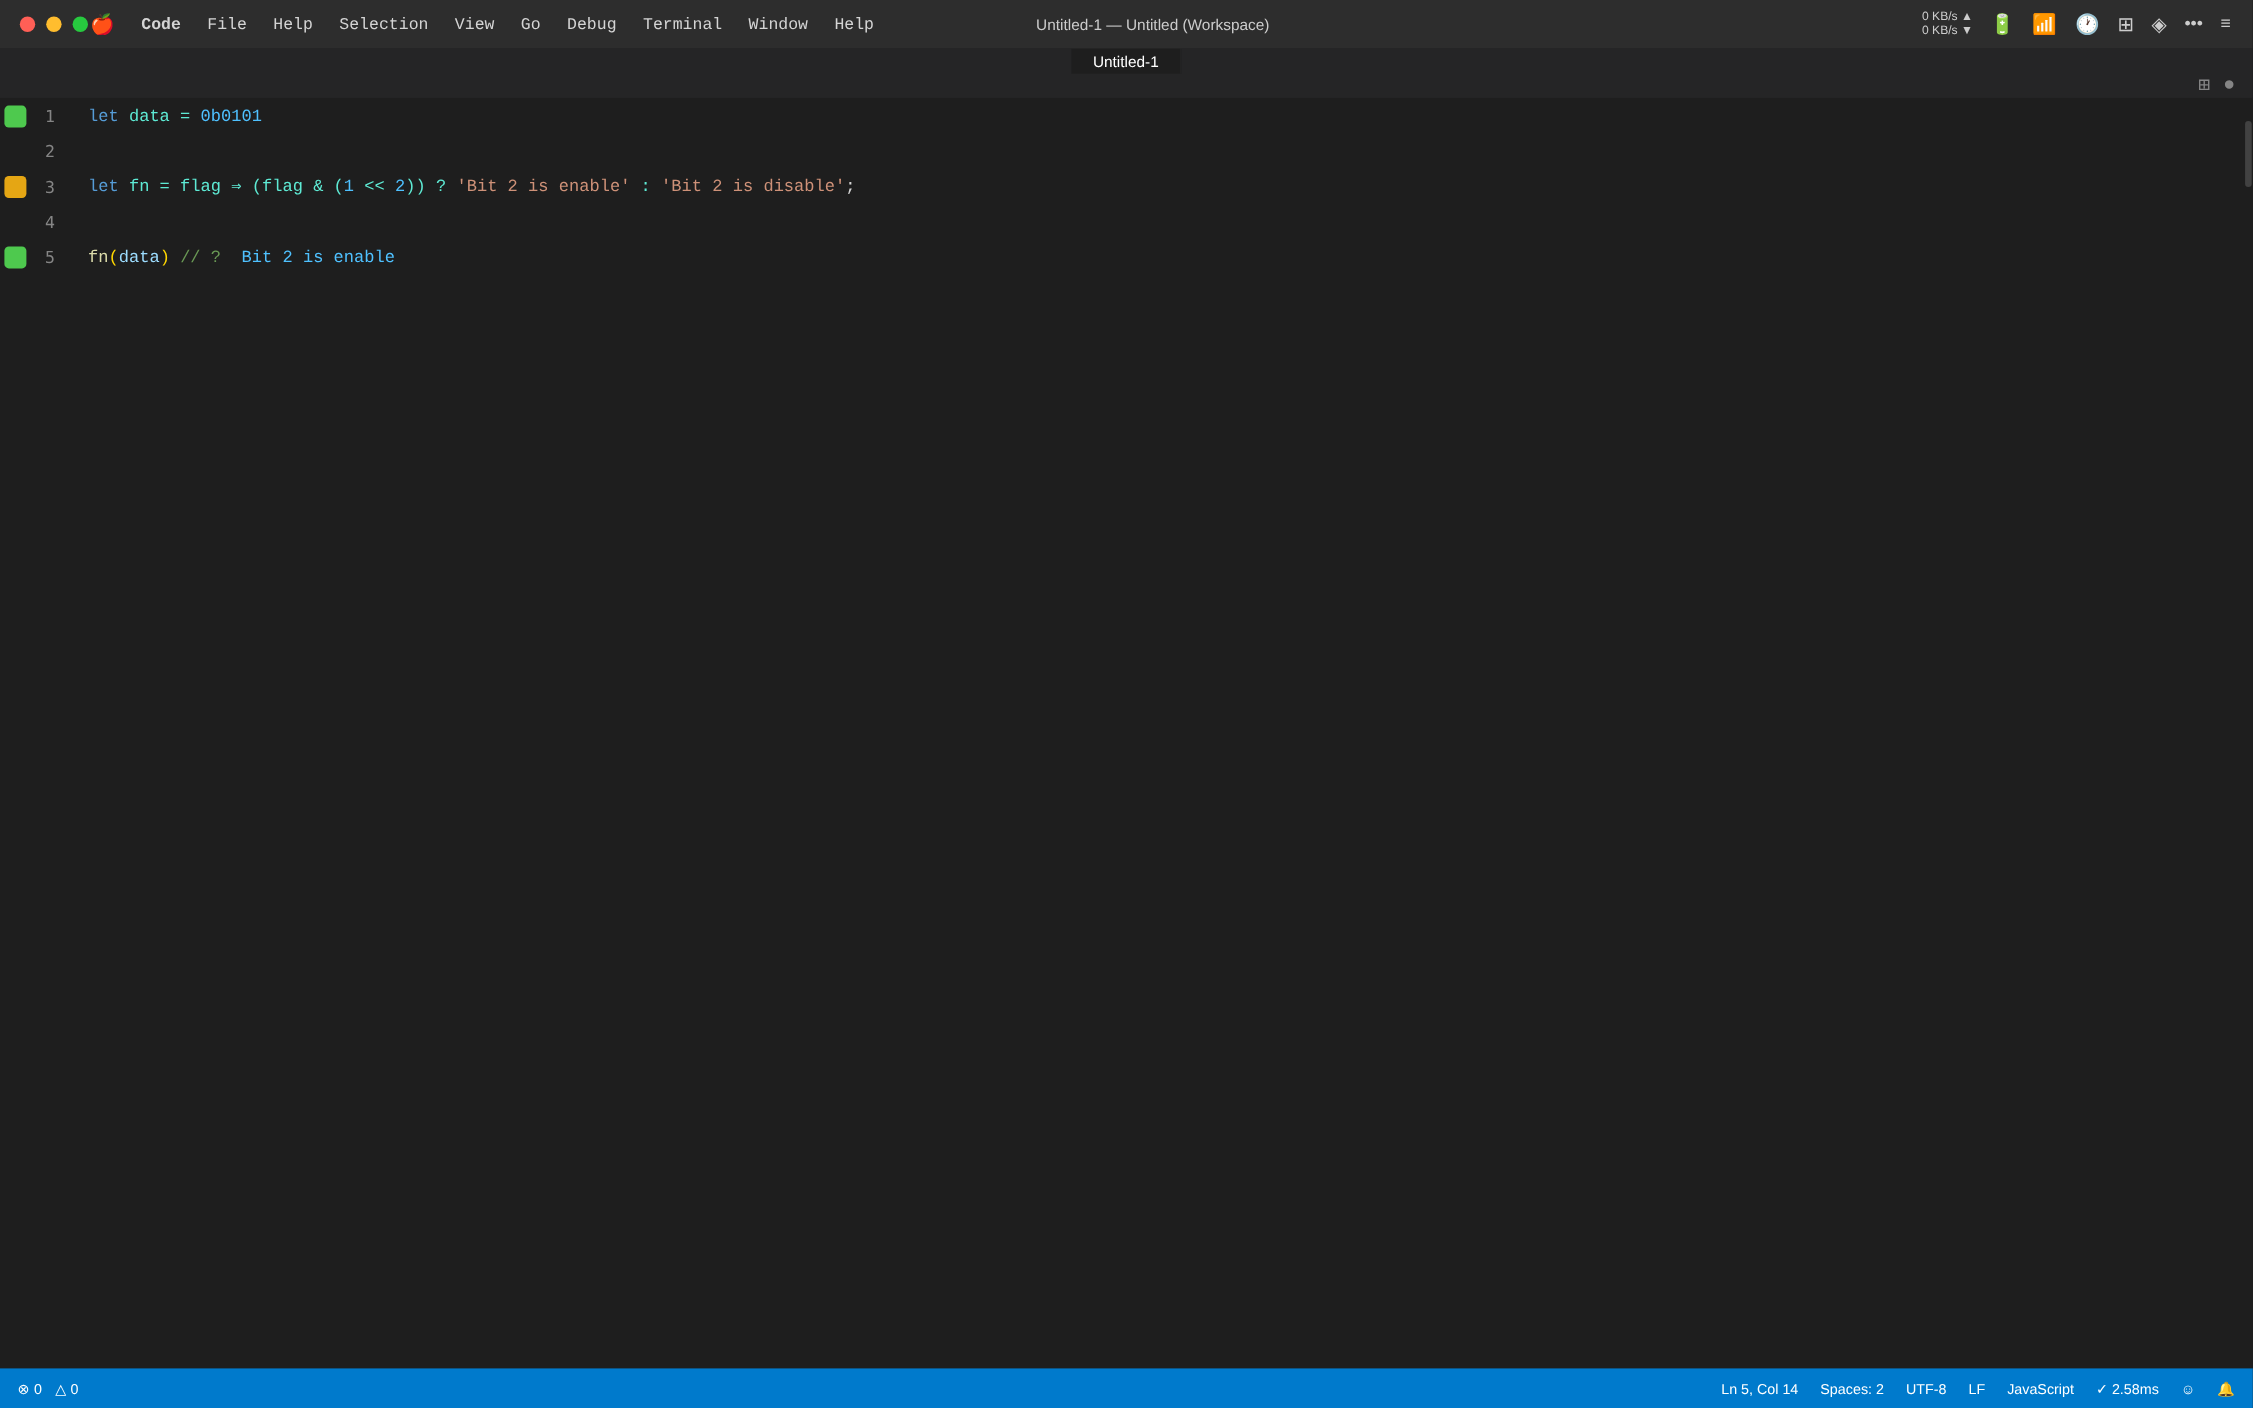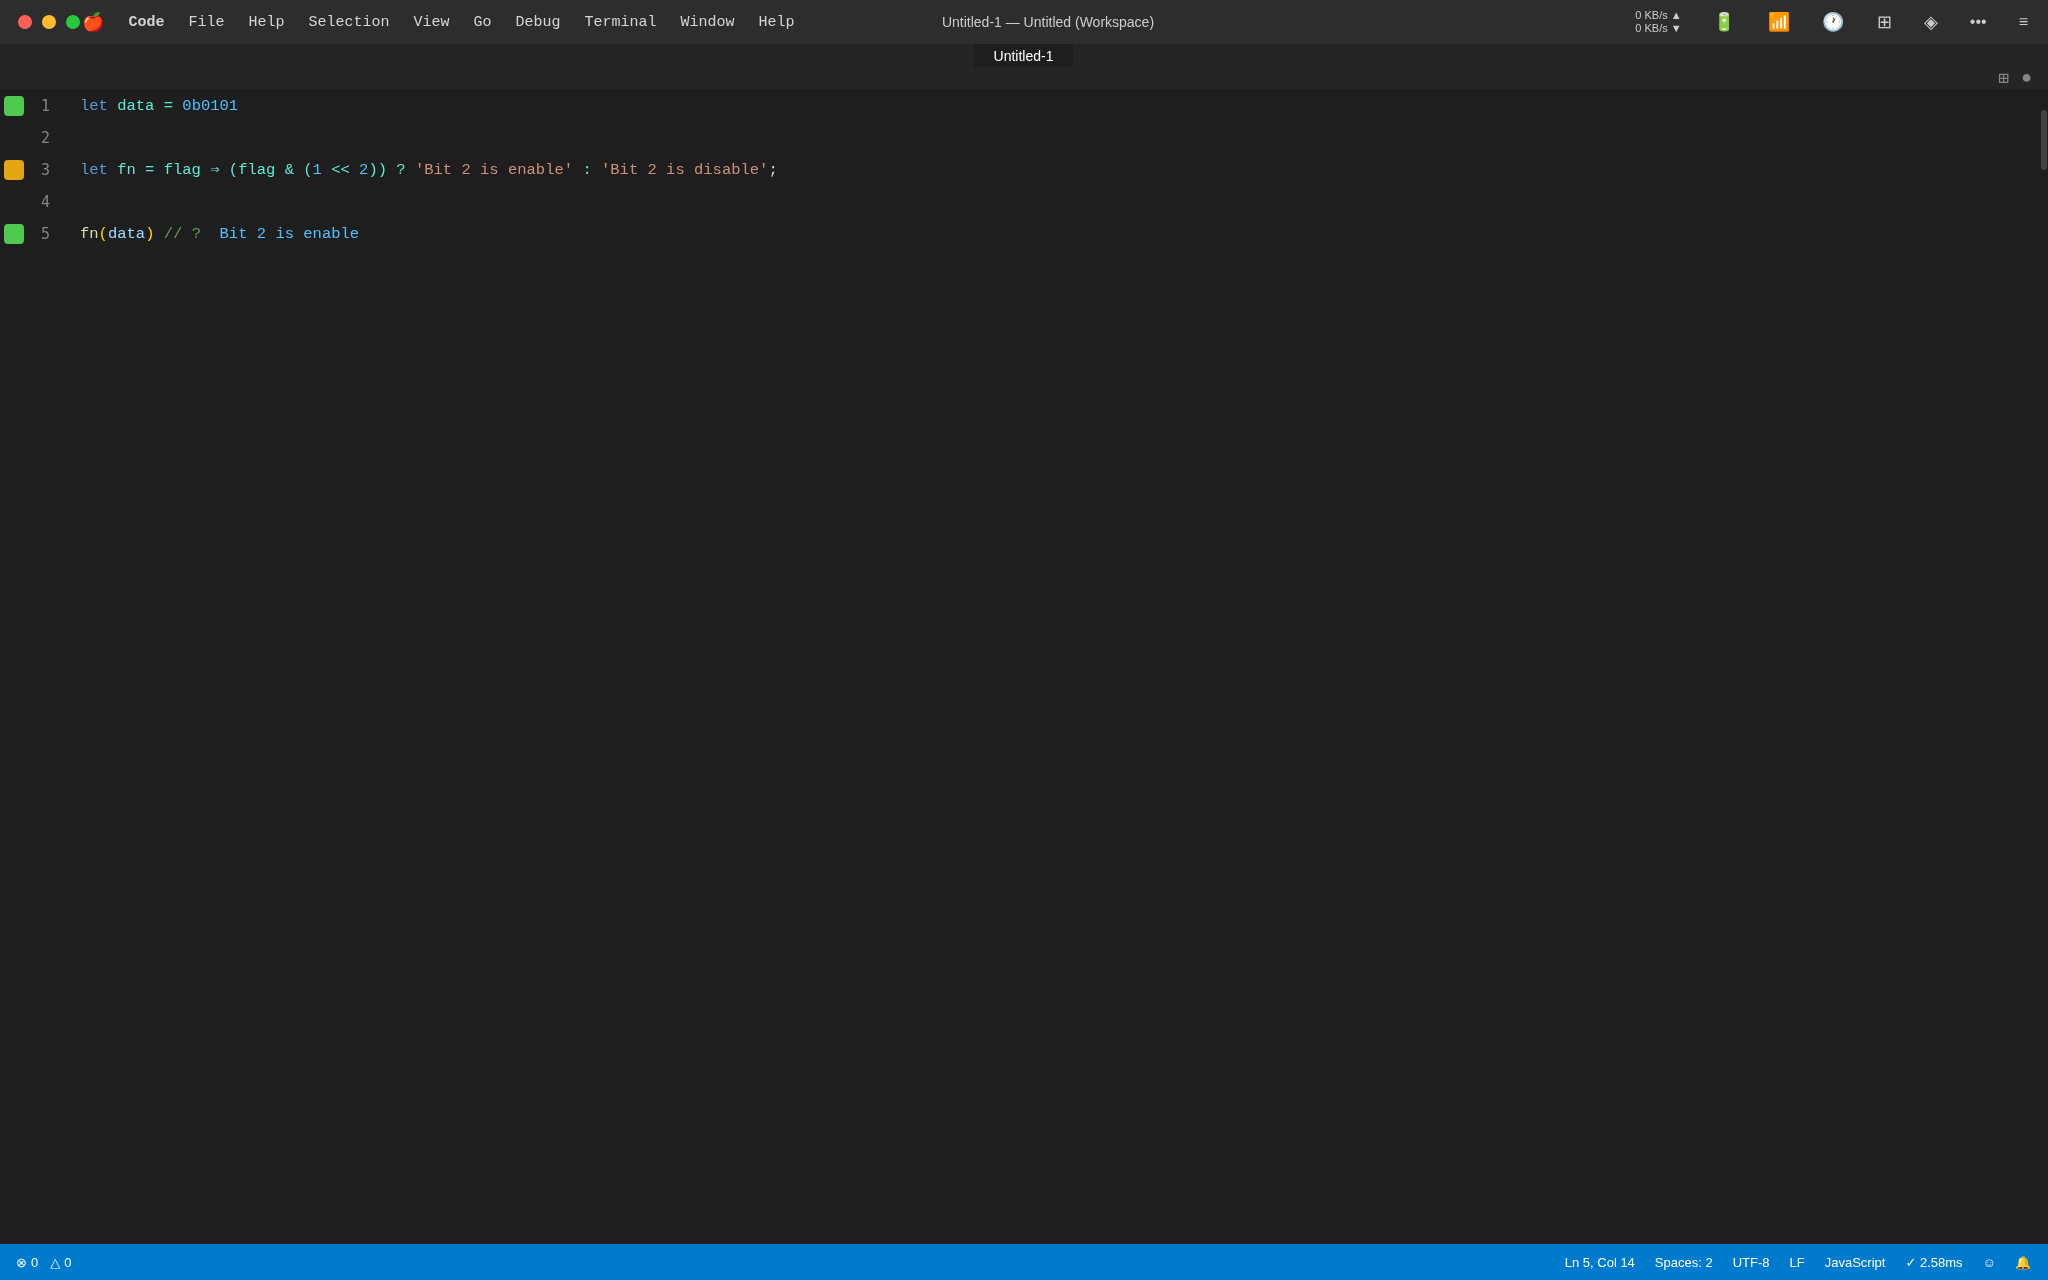--- a/index.html
+++ b/index.html
@@ -71,21 +71,21 @@
       font-size: 14px;
       color: #cccccc;
       font-family: -apple-system, BlinkMacSystemFont, sans-serif;
     }
 
     .statusbar-right {
       position: absolute;
       right: 20px;
       display: flex;
       align-items: center;
-      gap: 32px;
+      gap: 16px;
       font-family: -apple-system, BlinkMacSystemFont, sans-serif;
       font-size: 12px;
       color: #cccccc;
     }
     .net-speed {
       display: flex;
       flex-direction: column;
       font-size: 11px;
       line-height: 1.2;
       text-align: right;

